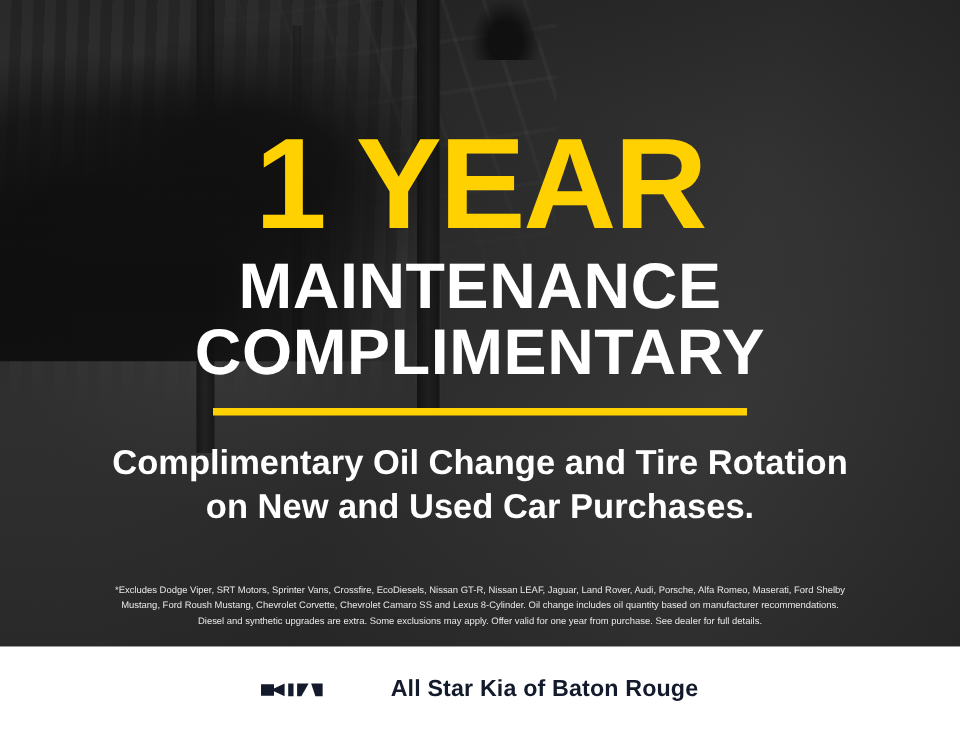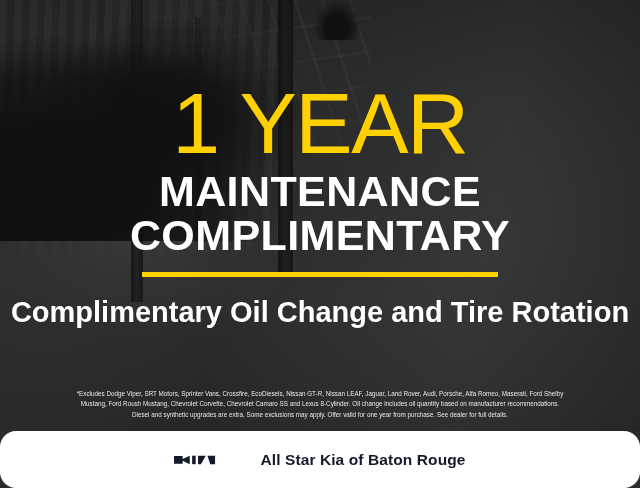--- a/index.html
+++ b/index.html
@@ -128,21 +128,21 @@
     flex-direction: column;
     align-items: center;
     text-align: center;
   }
 
   .headline {
     margin: 0;
     padding-top: 84px;
     font-size: 86px;
     line-height: .92;
-    font-weight: 400;
+    font-weight: 700;
     letter-spacing: -1.5px;
     color: #FFD100;
     white-space: nowrap;
   }
 
   .subhead {
     margin: 0;
     padding-top: 6px;
     font-size: 43px;
     line-height: 1.03;
@@ -155,21 +155,21 @@
   .rule {
     width: 356px;
     height: 5px;
     margin-top: 14px;
     background: #FFD100;
   }
 
   .bodycopy {
     margin: 0;
     padding-top: 17px;
-    font-size: 29px;
+    font-size: 23px;
     line-height: 1.28;
     font-weight: 700;
     color: #ffffff;
   }
   .bodycopy .body-line { display: block; white-space: nowrap; }
 
   
   .disclaimer {
     position: absolute;
     left: 14px; right: 14px;
@@ -186,21 +186,20 @@
   
   .footer {
     position: absolute;
     left: 0; right: 0; bottom: 0;
     height: 57px;
     background: #ffffff;
     display: flex;
     align-items: center;
     justify-content: center;
     gap: 18px;
-    border-radius: 16px;
   }
   .kia-logo { display: block; width: 68px; height: auto; }
   .dealer-name {
     font-size: 15.5px;
     font-weight: 600;
     letter-spacing: .1px;
     color: #121A2B;
     white-space: nowrap;
   }
 </style>
@@ -231,20 +230,21 @@
 
     <h2 class="subhead">
       <span class="subhead-line">MAINTENANCE</span>
       <span class="subhead-line">COMPLIMENTARY</span>
     </h2>
 
     <div class="rule"></div>
 
     <p class="bodycopy">
       <span class="body-line">Complimentary Oil Change and Tire Rotation</span>
+      <span class="body-line">on New and Used Car Purchases.</span>
     </p>
   </div>
 
   <p class="disclaimer">
     <span class="fine-line">*Excludes Dodge Viper, SRT Motors, Sprinter Vans, Crossfire, EcoDiesels, Nissan GT-R, Nissan LEAF, Jaguar, Land Rover, Audi, Porsche, Alfa Romeo, Maserati, Ford Shelby</span>
     <span class="fine-line">Mustang, Ford Roush Mustang, Chevrolet Corvette, Chevrolet Camaro SS and Lexus 8-Cylinder. Oil change includes oil quantity based on manufacturer recommendations.</span>
     <span class="fine-line">Diesel and synthetic upgrades are extra. Some exclusions may apply. Offer valid for one year from purchase. See dealer for full details.</span>
   </p>
 
   <div class="footer">

